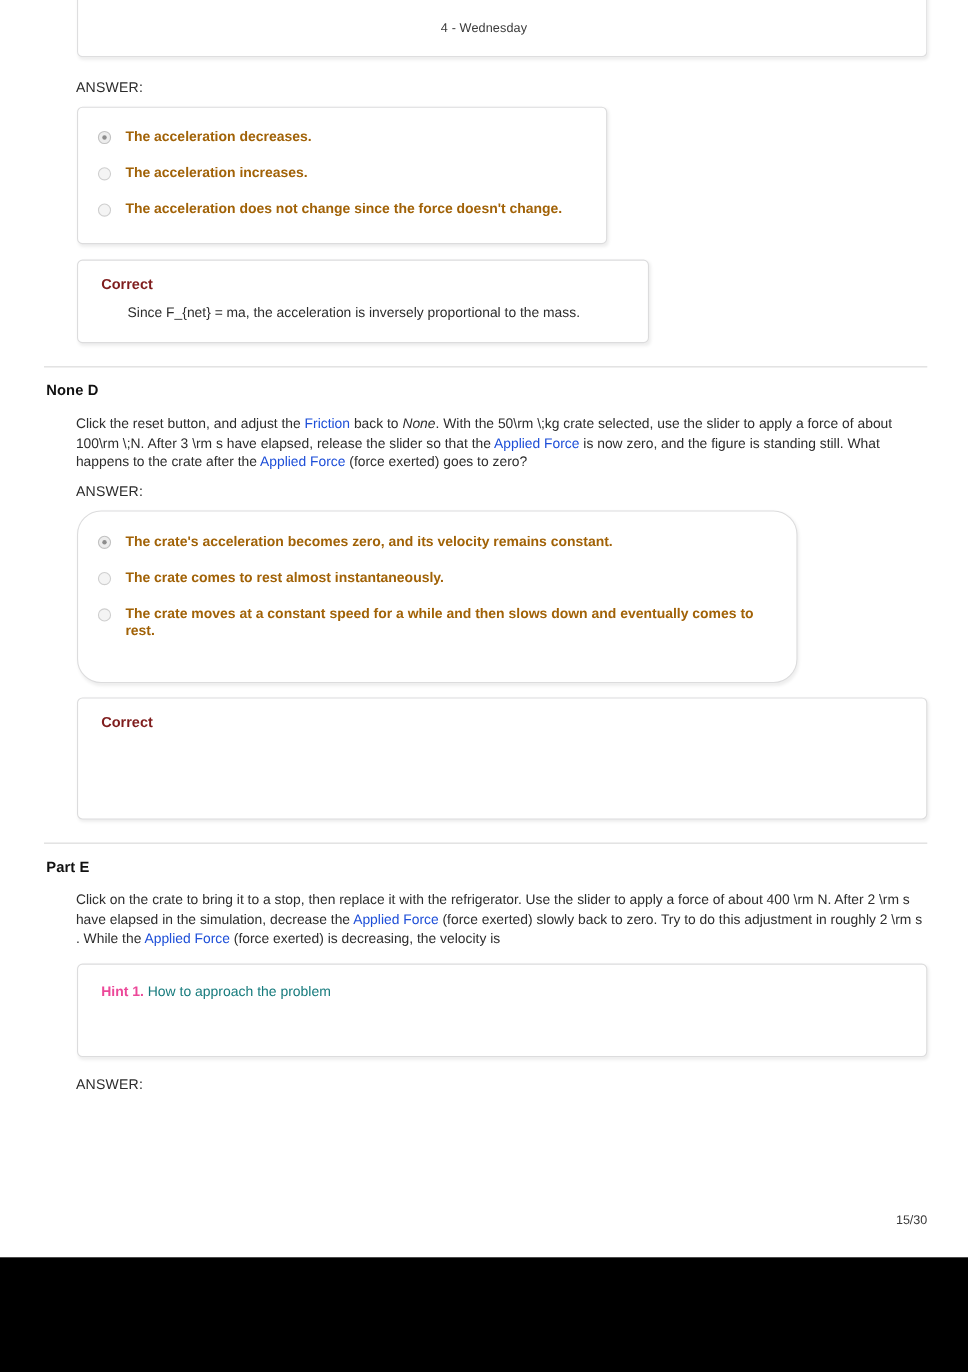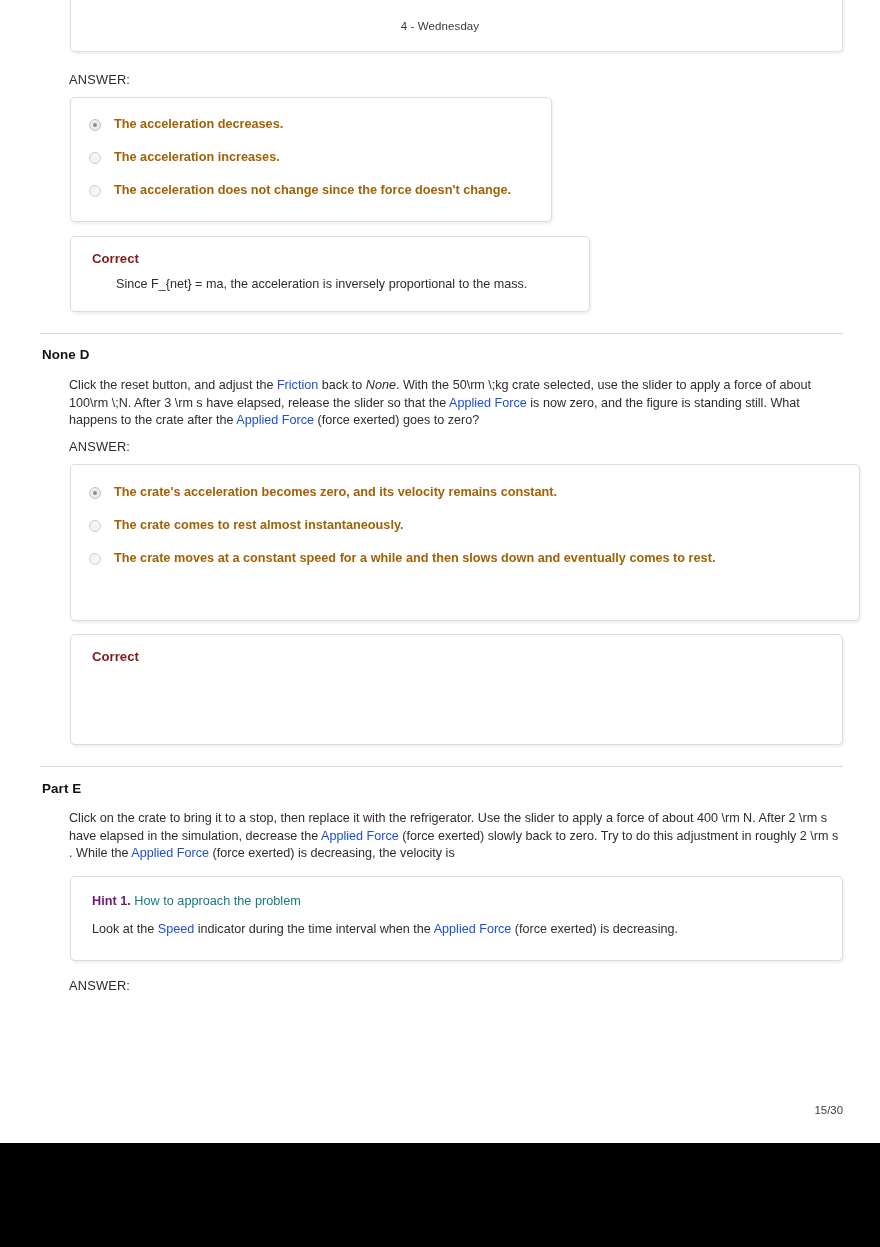--- a/index.html
+++ b/index.html
@@ -145,21 +145,21 @@
   
   .hint-box {
     position: absolute;
     border: 1px solid #dcdcdd;
     border-radius: 5px;
     background: #ffffff;
     box-shadow: 1px 2px 3px rgba(0,0,0,.07);
     padding: 17px 20px 18px 21px;
   }
   .hint-head { font-size: 12.7px; color: #0f6e70; margin-bottom: 13px; }
-  .hint-head .hint-num { font-weight: bold; color: #701a75; }
+  .hint-head .hint-num { font-weight: bold; color: #ec4899; }
   .hint-head .hint-sub { color: #157a7c; }
   .hint-body { font-size: 12.6px; line-height: 17px; color: #2d2d2d; }
 
   
   .page-number {
     position: absolute;
     right: 37px;
     top: 1104px;
     font-size: 11.4px;
     color: #3a3a3a;
@@ -207,21 +207,21 @@
     <div class="feedback-title">Correct</div>
     <div class="feedback-body">Since F_{net} = ma, the acceleration is inversely proportional to the mass.</div>
   </div>
 
   <div class="part-divider" style="top:333px;"></div>
   <div class="part-heading" style="top:347px;">None D</div>
   <div class="part-body" style="top:377px; width:748px;">Click the reset button, and adjust the <b>Friction</b> back to <i>None</i>. With the 50\rm \;kg crate selected, use the slider to apply a force of about 100\rm \;N. After 3 \rm s have elapsed, release the slider so that the <b>Applied Force</b> is now zero, and the figure is standing still. What happens to the crate after the <b>Applied Force</b> (force exerted) goes to zero?</div>
 
   <div class="answer-label" style="left:69px; top:439px;">ANSWER:</div>
 
-  <div class="choice-box" style="left:70px; top:464px; width:790px; height:157px; padding-top:20px;">
+  <div class="choice-box" style="left:70px; top:464px; width:655px; height:157px; padding-top:20px;border-radius:22px;">
     <div class="choice-row" style="height:33px;">
       <span class="radio selected"></span>
       <span class="choice-text">The crate's acceleration becomes zero, and its velocity remains constant.</span>
     </div>
     <div class="choice-row" style="height:33px;">
       <span class="radio"></span>
       <span class="choice-text">The crate comes to rest almost instantaneously.</span>
     </div>
     <div class="choice-row" style="height:33px;">
       <span class="radio"></span>
@@ -235,21 +235,20 @@
 
   <div class="part-divider" style="top:766px;"></div>
   <div class="part-heading" style="top:781px;">Part E</div>
   <div class="part-body" style="top:810px; width:770px;">Click on the crate to bring it to a stop, then replace it with the refrigerator. Use the slider to apply a force of about 400 \rm N. After 2 \rm s have elapsed in the simulation, decrease the <b>Applied Force</b> (force exerted) slowly back to zero. Try to do this adjustment in roughly 2 \rm s . While the <b>Applied Force</b> (force exerted) is decreasing, the velocity is</div>
 
   <div class="hint-box" style="left:70px; top:876px; width:773px; height:85px;">
     <div class="hint-head">
       <span class="hint-num">Hint 1.</span>
       <span class="hint-sub">How to approach the problem</span>
     </div>
-    <div class="hint-body">Look at the <b>Speed</b> indicator during the time interval when the <b>Applied Force</b> (force exerted) is decreasing.</div>
   </div>
 
   <div class="answer-label" style="left:69px; top:978px;">ANSWER:</div>
 
   <div class="page-number">15/30</div>
 </div>
 
 <div class="viewer-gutter"></div>
 
 </body></html>

